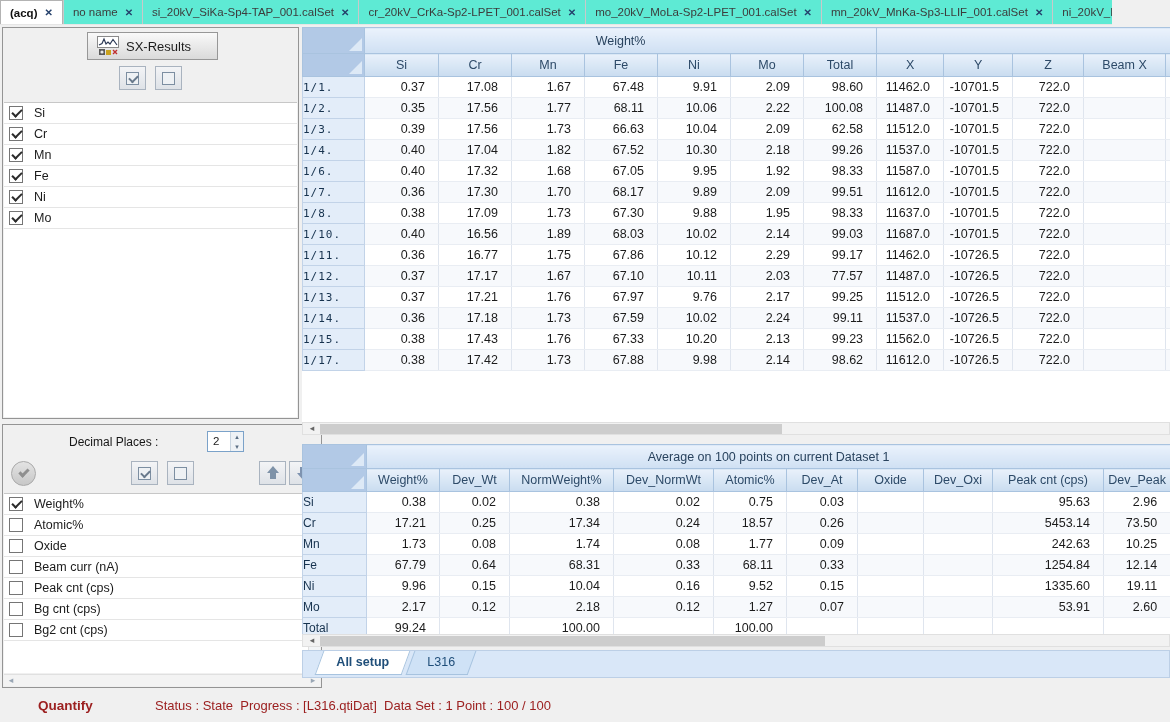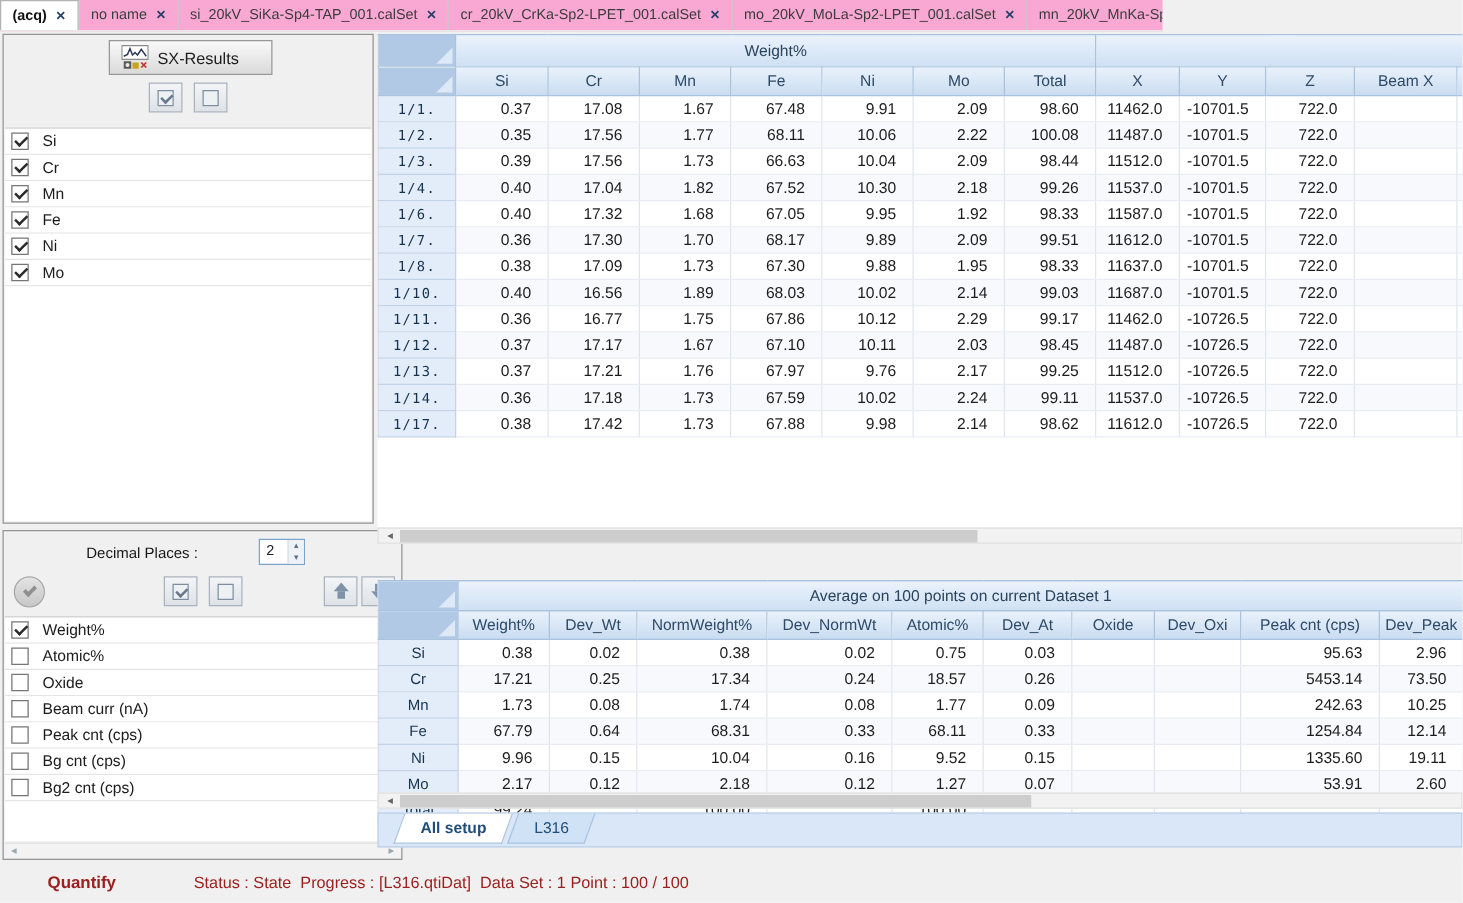--- a/index.html
+++ b/index.html
@@ -1,21 +1,21 @@
 <!DOCTYPE html>
 <html><head>
 <meta charset="utf-8">
 <style>
   *{box-sizing:border-box;margin:0;padding:0}
   html,body{width:1170px;height:722px;overflow:hidden}
   #screen{position:relative;width:1170px;height:722px;background:#f0f0f0;
     font-family:"Liberation Sans",sans-serif;font-size:12px;color:#222}
 
   
-  .tabbar{position:absolute;left:0;top:0;width:930px;height:25px;background:#f9a8d4;
+  .tabbar{position:absolute;left:0;top:0;width:1112px;height:25px;background:#5eead4;
     display:flex;align-items:stretch;overflow:hidden;border-bottom:1px solid #e6e6e6}
   .tab{display:flex;align-items:center;gap:7px;padding:0 9px;font-size:11.5px;color:#3c3c3c;
     border-left:1px solid #c9c9c9;white-space:nowrap}
   .tab:first-child{border-left:none}
   .tab.active{background:#fff;border:1px solid #b3b3b3;border-bottom:none;font-weight:bold;color:#111}
   .tx{color:#24406b;font-size:10px;font-weight:bold;cursor:default}
 
   
   .panel{position:absolute;background:#f0f0f0;border:1px solid #949494}
   .panel.lt{left:2px;top:27px;width:297px;height:392px}
@@ -57,35 +57,35 @@
   .vscroll{position:absolute;right:1px;top:68px;bottom:14px;width:12px;background:#f3f5f7;border-left:1px solid #dfdfdf}
   .vs-a{position:absolute;left:0;width:12px;text-align:center;font-size:8px;color:#a9b8c6}
   .vs-a.top{top:1px}.vs-a.bot{bottom:1px}
   .hscroll-sm{position:absolute;left:1px;right:1px;bottom:1px;height:12px;background:#f3f3f3;border-top:1px solid #e0e0e0}
   .hs-a{position:absolute;top:0;font-size:9px;line-height:11px;color:#9aa7b5;width:12px;text-align:center}
   .hs-a.l{left:1px}.hs-a.r{right:1px}
 
   
   .twrap{position:absolute;left:302px;width:868px;background:#fff;overflow:hidden}
   .twrap.main{top:27px;height:395px}
-  .twrap.avg{top:464px;height:194px}
+  .twrap.avg{top:444px;height:194px}
   table.grid{border-collapse:collapse;table-layout:fixed;width:868px}
   .grid td{overflow:hidden;white-space:nowrap}
   .grid tr.gh td{height:26px;background:linear-gradient(#eaf2fc,#cfe0f3);border:1px solid #a9c3df;
     text-align:center;font-size:12.5px;color:#29435e}
   .grid tr.ch td{height:23px;background:linear-gradient(#e9f1fb,#c9dcf0);border:1px solid #a9c3df;
     text-align:center;font-size:12.5px;color:#2d4a68}
   .avg .grid tr.gh td{height:24px}
   td.corner{background:#b2c9e6 !important;position:relative}
   td.corner::after{content:"";position:absolute;right:2px;bottom:2px;width:0;height:0;
     border-style:solid;border-width:0 0 13px 13px;border-color:transparent transparent #dde9f6 transparent}
   .grid tbody td{height:21px;border-right:1px solid #dfe5ee;border-bottom:1px solid #e9edf3;
     text-align:right;padding-right:13px;font-size:12.5px;color:#1c1c1c;background:#fff}
   .grid tbody tr:nth-child(even) td{background:#f7f9fc}
-  .grid tbody td.rowhdr{background:#e3edf9 !important;border:1px solid #c2d3e8;text-align:center;padding:0;color:#16324e}
+  .grid tbody td.rowhdr{background:#e3edf9 !important;border:1px solid #c2d3e8;text-align:left;padding:0;color:#16324e}
   #main-table tbody td.rowhdr{font-family:"DejaVu Sans Mono",monospace;font-size:11px;letter-spacing:1px}
   #avg-table tbody td.rowhdr{font-size:12px}
 
   .hscroll{position:absolute;left:302px;width:868px;height:13px;background:#f2f2f2;border:1px solid #e0e0e0}
   .hscroll.m{top:422px}
   .hscroll.a{top:634px}
   .hs-arrow{position:absolute;left:2px;top:0;width:14px;line-height:11px;text-align:center;color:#666;font-size:9px}
   .hs-thumb{position:absolute;top:1px;height:10px;background:#cdcdcd}
 
   
@@ -321,21 +321,21 @@
             <td></td>
           </tr>
           <tr>
             <td class="rowhdr">1/3.</td>
             <td>0.39</td>
             <td>17.56</td>
             <td>1.73</td>
             <td>66.63</td>
             <td>10.04</td>
             <td>2.09</td>
-            <td>98.44</td>
+            <td>62.58</td>
             <td>11512.0</td>
             <td>-10701.5</td>
             <td>722.0</td>
             <td></td>
             <td></td>
           </tr>
           <tr>
             <td class="rowhdr">1/4.</td>
             <td>0.40</td>
             <td>17.04</td>
@@ -426,21 +426,21 @@
             <td></td>
           </tr>
           <tr>
             <td class="rowhdr">1/12.</td>
             <td>0.37</td>
             <td>17.17</td>
             <td>1.67</td>
             <td>67.10</td>
             <td>10.11</td>
             <td>2.03</td>
-            <td>98.45</td>
+            <td>77.57</td>
             <td>11487.0</td>
             <td>-10726.5</td>
             <td>722.0</td>
             <td></td>
             <td></td>
           </tr>
           <tr>
             <td class="rowhdr">1/13.</td>
             <td>0.37</td>
             <td>17.21</td>
@@ -458,20 +458,35 @@
           <tr>
             <td class="rowhdr">1/14.</td>
             <td>0.36</td>
             <td>17.18</td>
             <td>1.73</td>
             <td>67.59</td>
             <td>10.02</td>
             <td>2.24</td>
             <td>99.11</td>
             <td>11537.0</td>
+            <td>-10726.5</td>
+            <td>722.0</td>
+            <td></td>
+            <td></td>
+          </tr>
+          <tr>
+            <td class="rowhdr">1/15.</td>
+            <td>0.38</td>
+            <td>17.43</td>
+            <td>1.76</td>
+            <td>67.33</td>
+            <td>10.20</td>
+            <td>2.13</td>
+            <td>99.23</td>
+            <td>11562.0</td>
             <td>-10726.5</td>
             <td>722.0</td>
             <td></td>
             <td></td>
           </tr>
           <tr>
             <td class="rowhdr">1/17.</td>
             <td>0.38</td>
             <td>17.42</td>
             <td>1.73</td>

